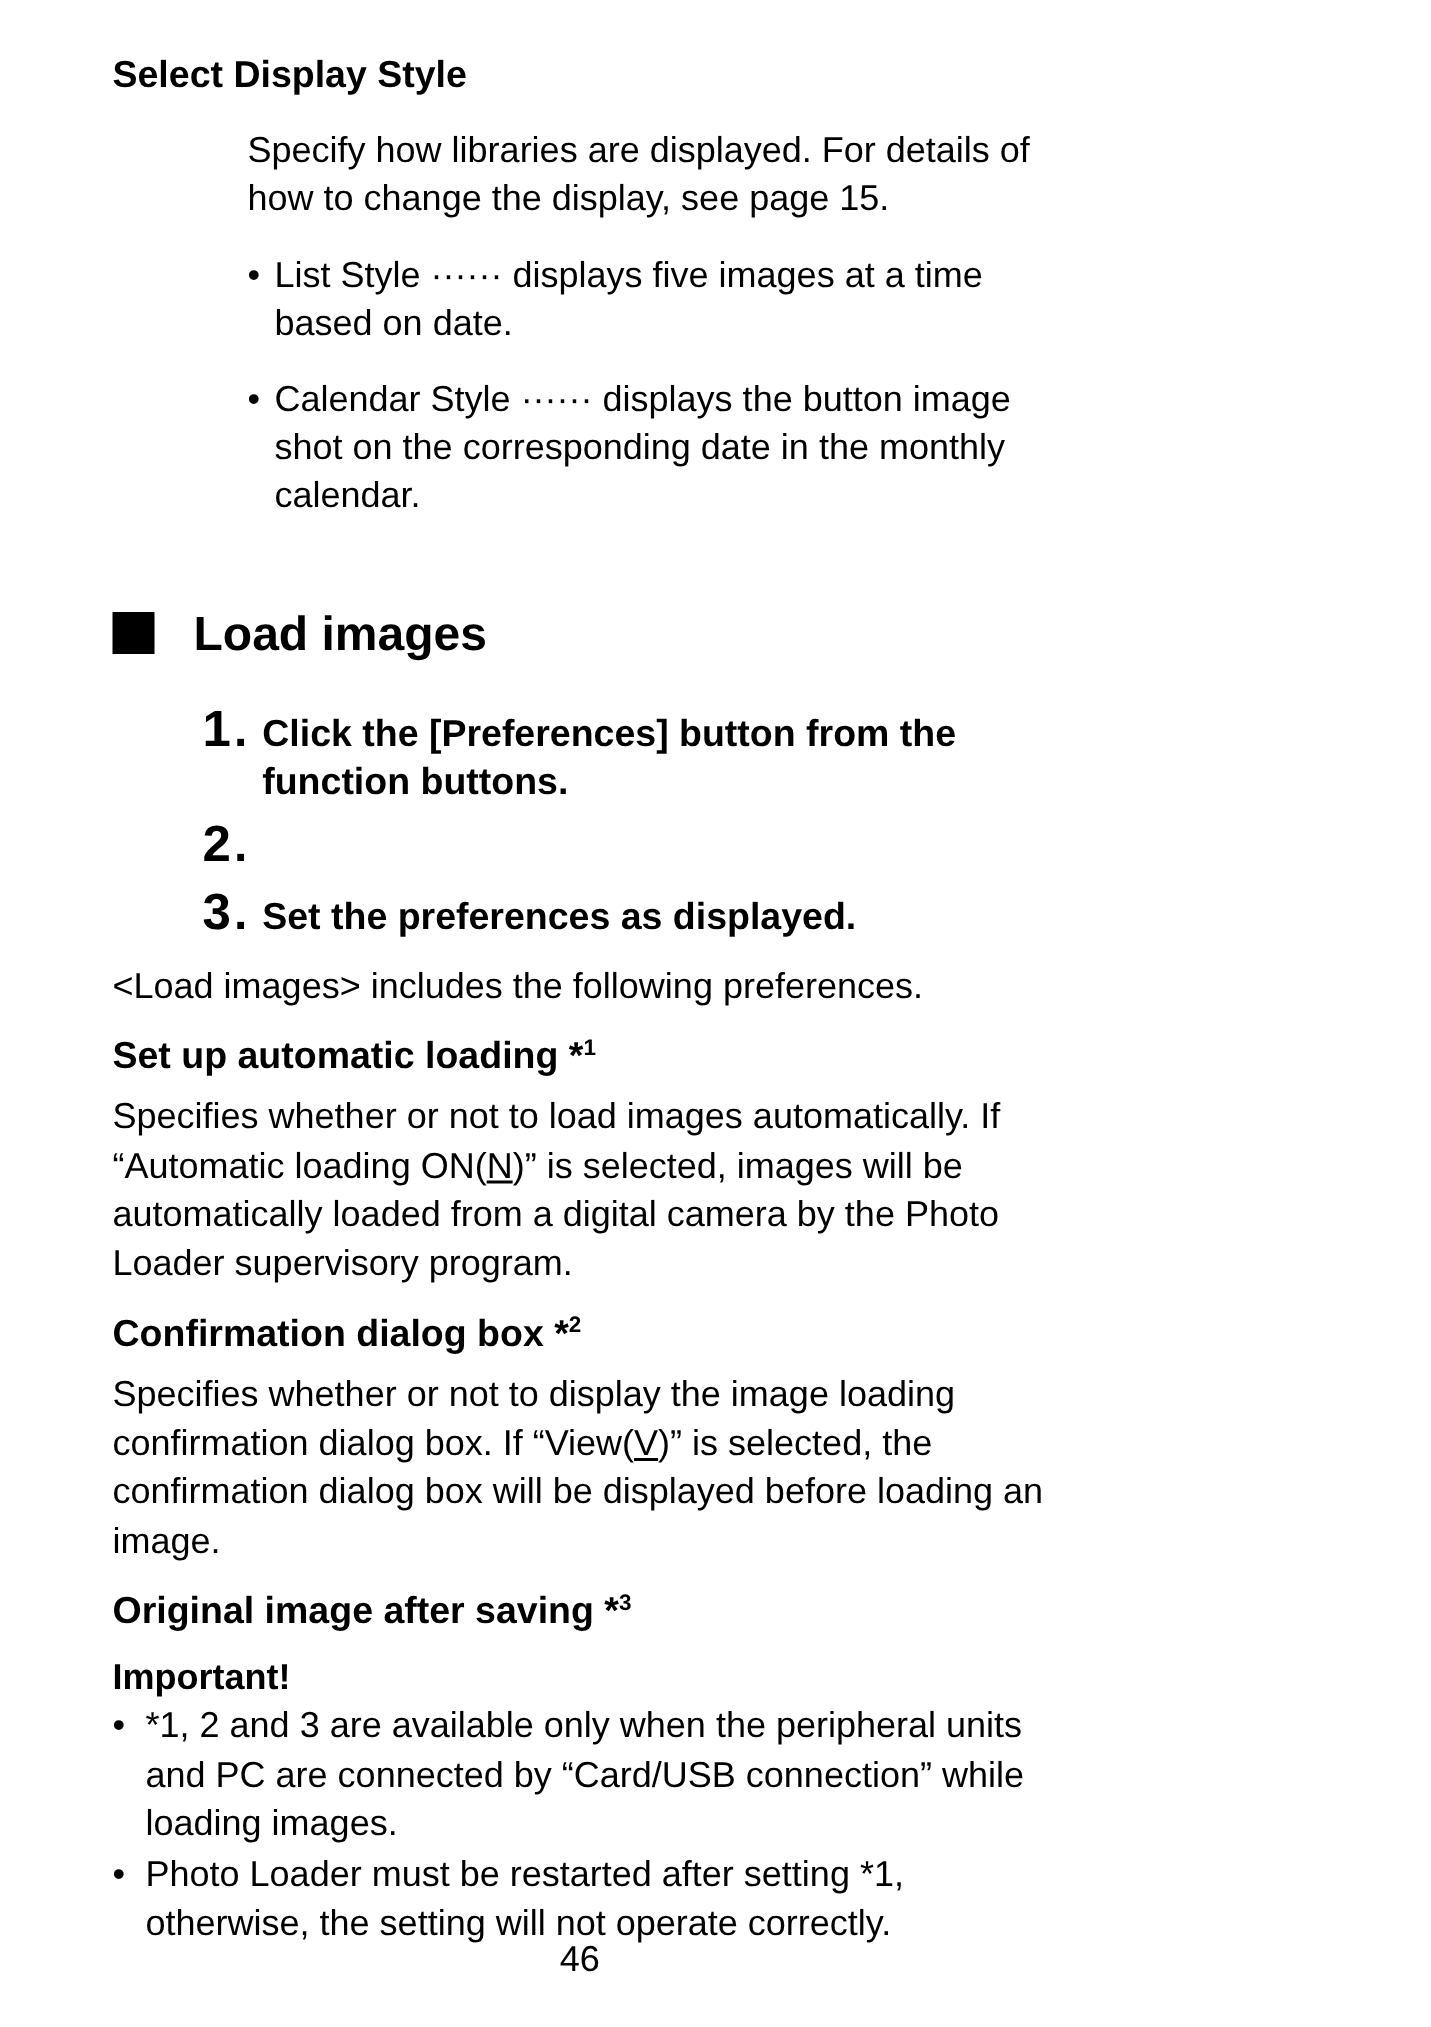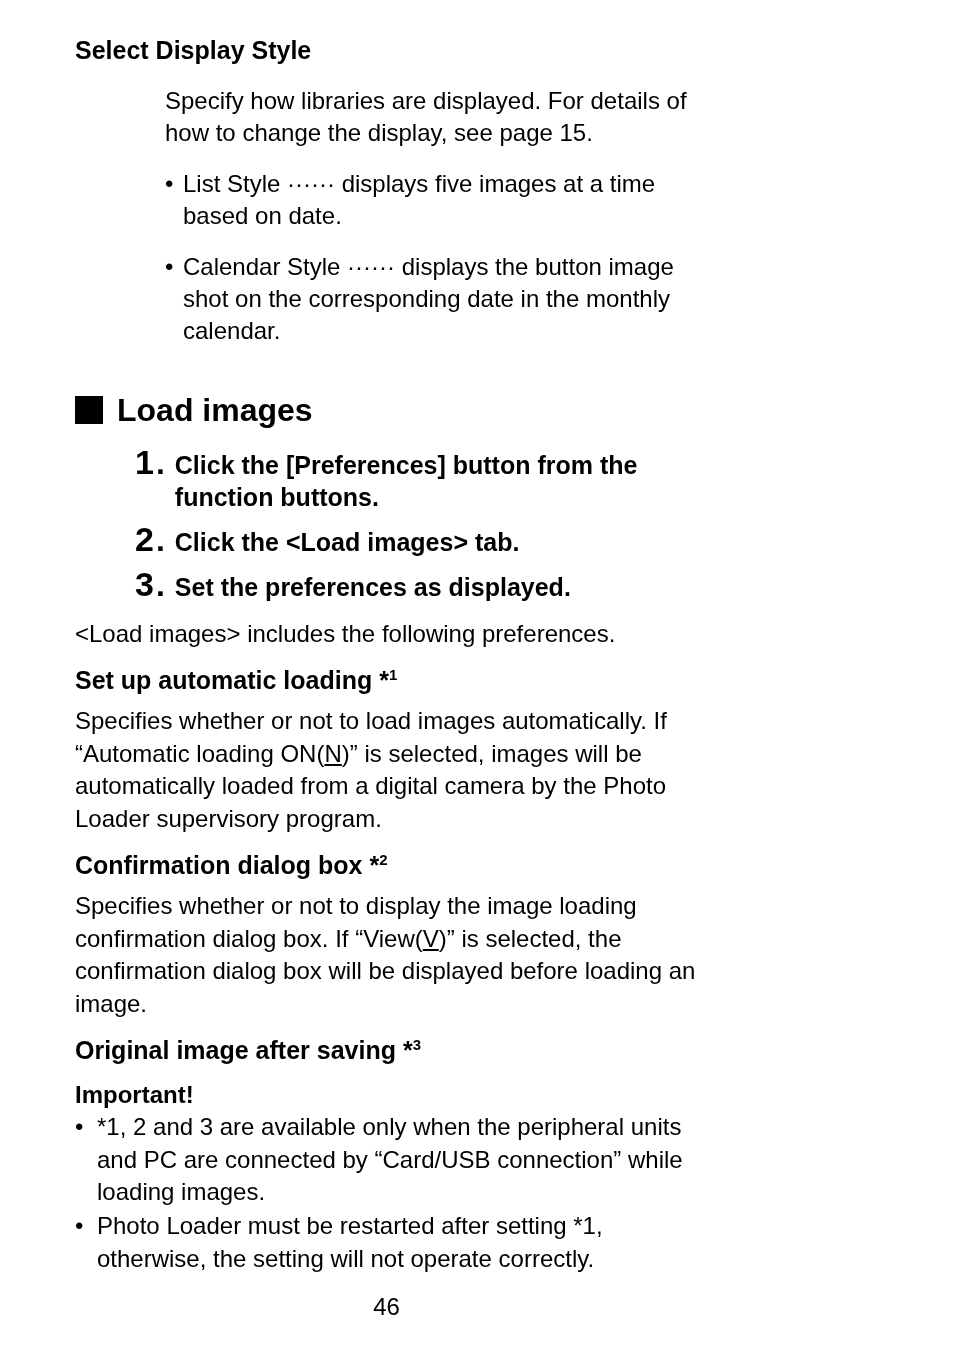--- a/index.html
+++ b/index.html
@@ -53,21 +53,21 @@
   .square {
     width: 28px;
     height: 28px;
     background: #000;
     margin-right: 14px;
     flex: 0 0 28px;
   }
   .h2 {
     font-size: 32px;
     font-weight: bold;
-    margin: 0;
+    margin: 12px;
   }
   .step {
     margin-left: 60px;
     margin-top: 6px;
     margin-bottom: 2px;
     display: flex;
     align-items: baseline;
   }
   .step-num {
     font-size: 34px;
@@ -157,21 +157,20 @@
   </div>
 
   <div class="step">
     <span class="step-num">1</span>
     <span class="step-dot">.</span>
     <span class="step-text">Click the [Preferences] button from the function buttons.</span>
   </div>
   <div class="step">
     <span class="step-num">2</span>
     <span class="step-dot">.</span>
-    <span class="step-text">Click the &lt;Load images&gt; tab.</span>
   </div>
   <div class="step">
     <span class="step-num">3</span>
     <span class="step-dot">.</span>
     <span class="step-text">Set the preferences as displayed.</span>
   </div>
 
   <p class="para">&lt;Load images&gt; includes the following preferences.</p>
 
   <p class="section-sub">

